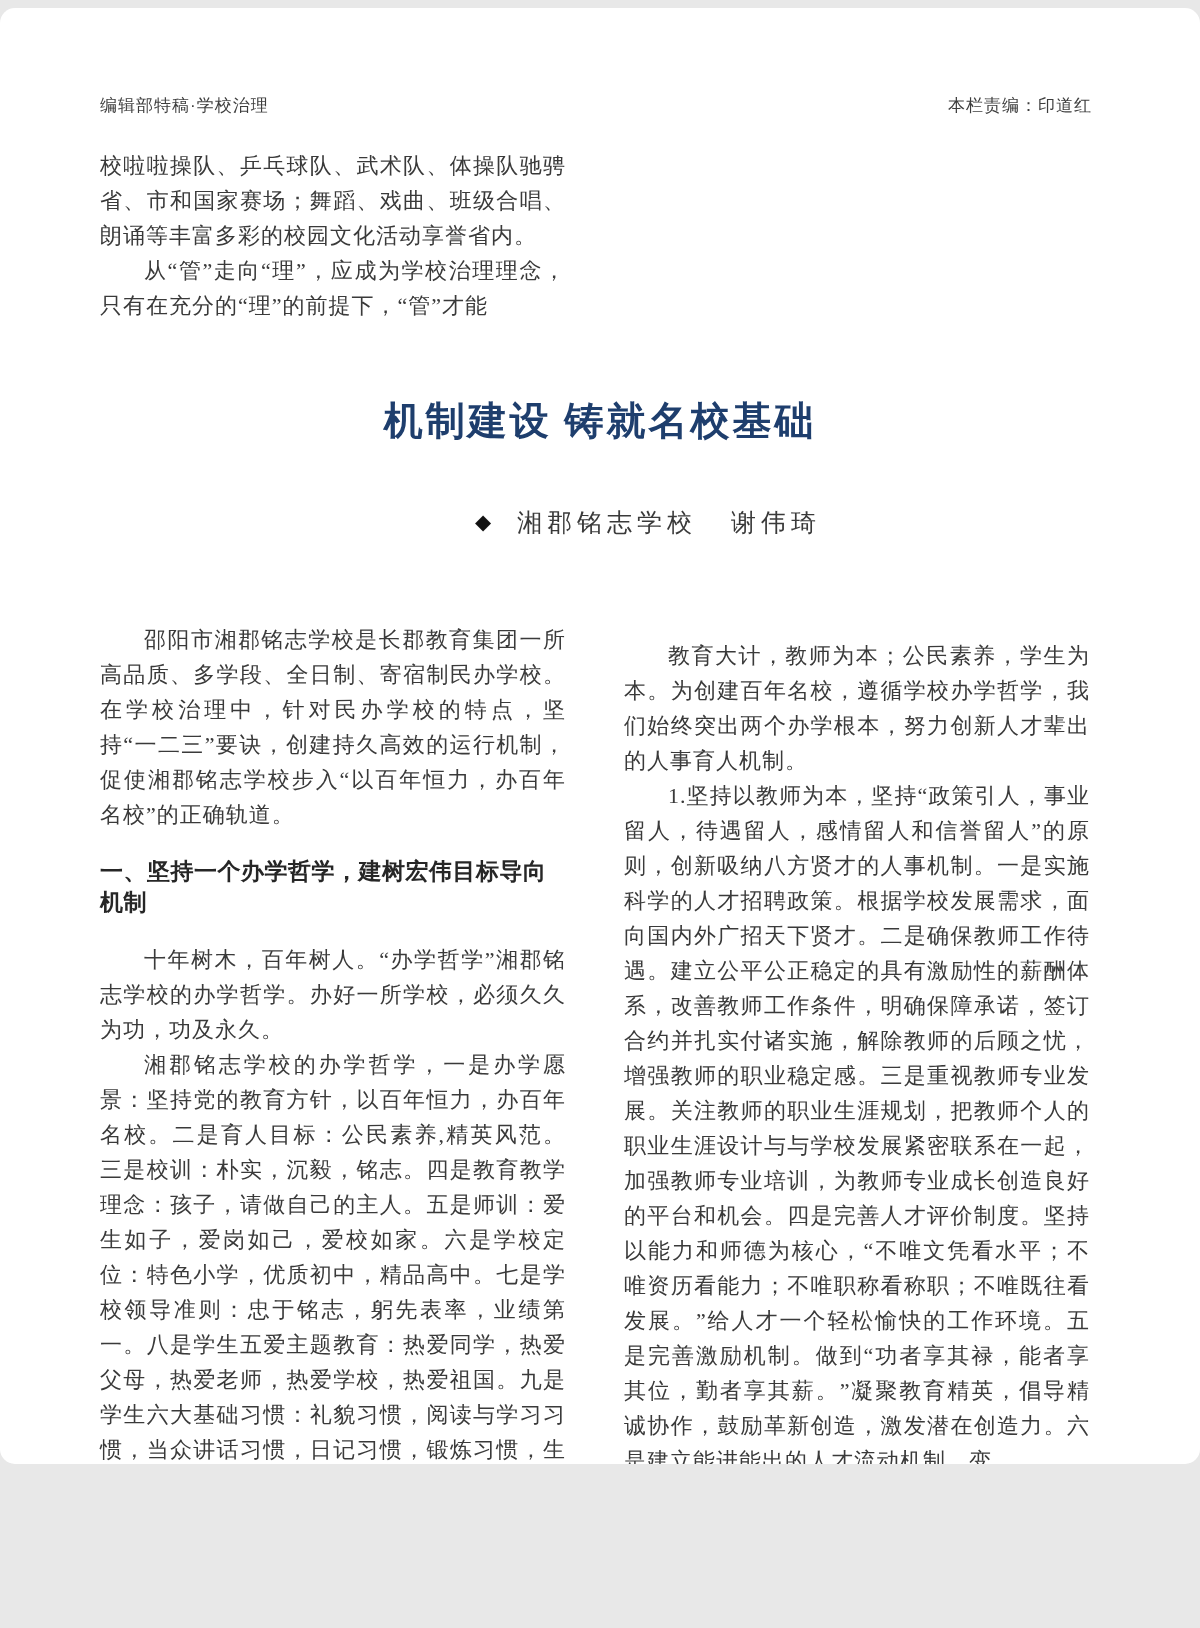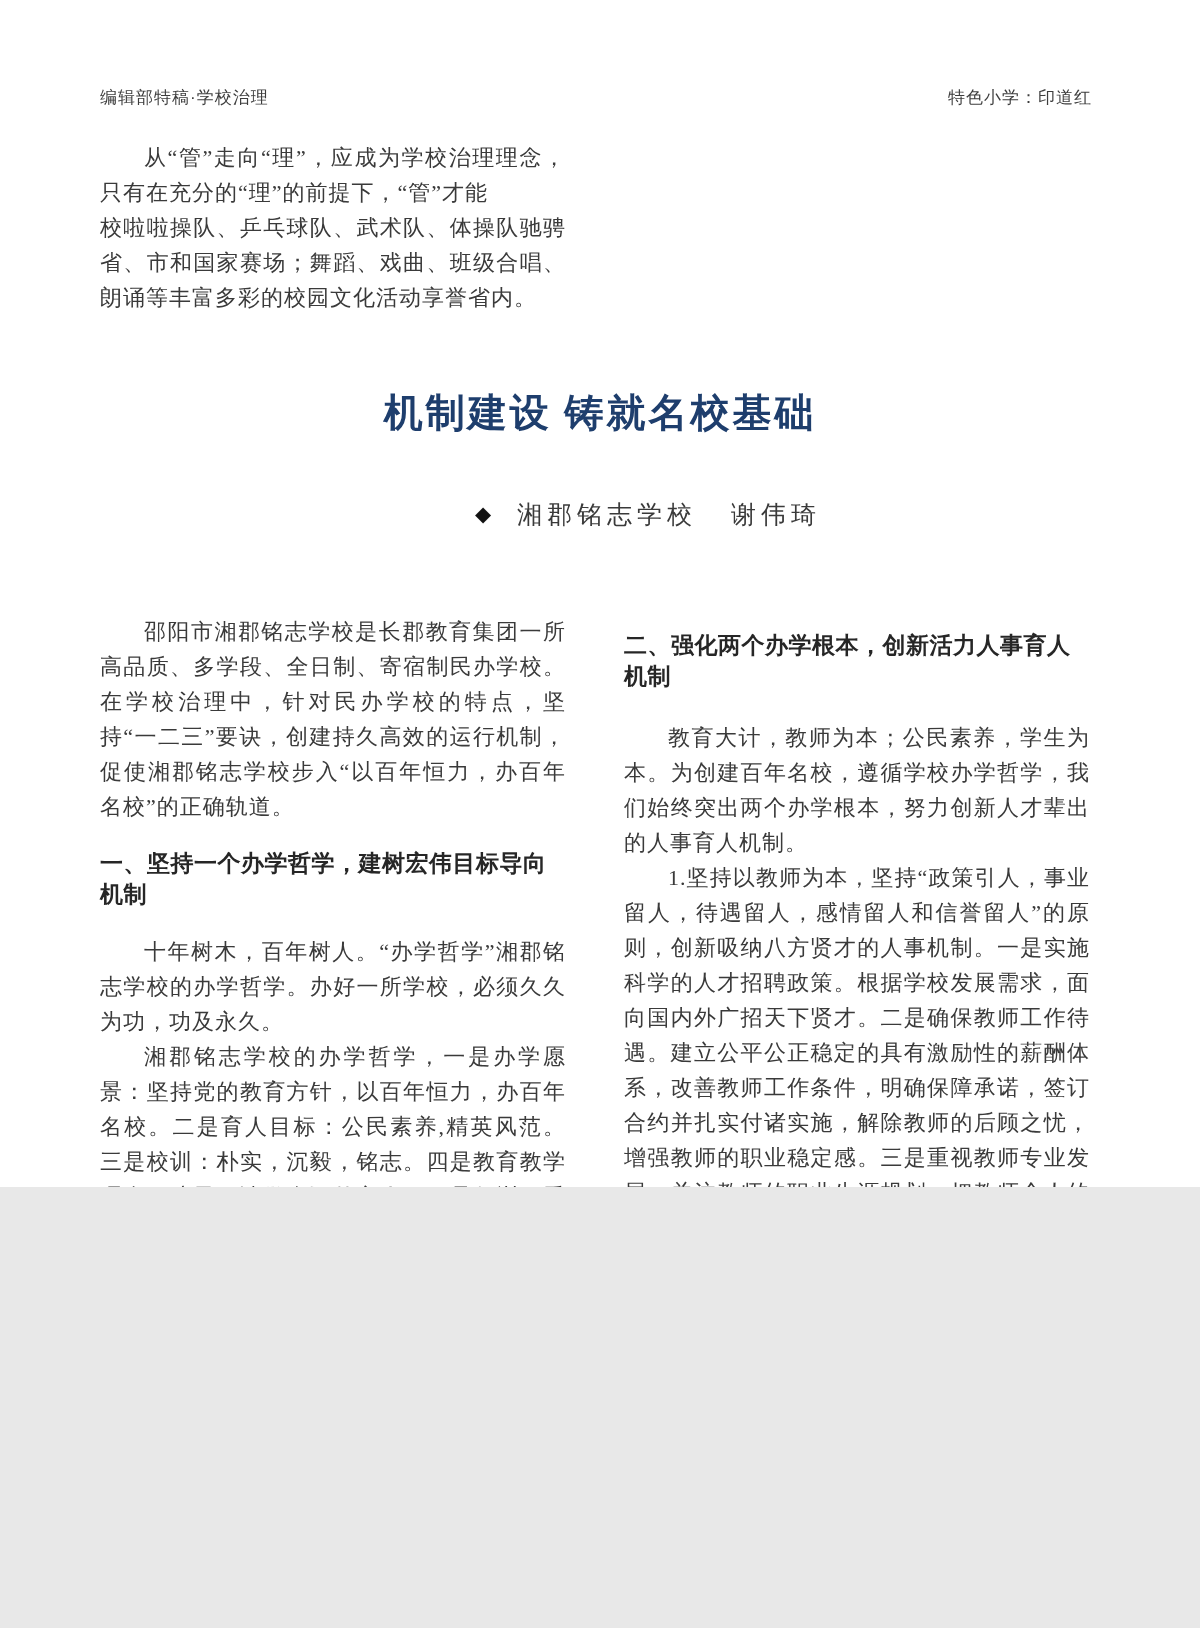--- a/index.html
+++ b/index.html
@@ -1,23 +1,24 @@
 <!DOCTYPE html>
 <html style="--title_color: #1e3e6d; --heading_color: #262626; --body_color: #3a3a3a; --header_meta: #3d3d3d; --footer_color: #8b8b8b;"><head>
 <meta charset="utf-8">
 <style>
   html, body { margin: 0; padding: 0; background: #e8e8e8; }
   .page {
     position: relative;
     width: 1200px;
-    height: 1187px;
-    margin: 0 auto;
+    height: 1456px;
+    margin: 8px auto;
     background: #ffffff;
     overflow: hidden;
     font-family: "Liberation Serif", serif;
+    border-radius: 15px;
   }
 
   
   .page-header {
     position: absolute;
     top: 86px; left: 100px; right: 108px;
     display: flex;
     justify-content: space-between;
     font-family: "Liberation Sans", sans-serif;
     font-size: 17px;
@@ -106,43 +107,42 @@
   }
   .page-footer .page-num { font-size: 24px; letter-spacing: 1px; }
 </style>
 </head>
 <body>
 
 <div class="page">
 
   <header class="page-header">
     <span>编辑部特稿·学校治理</span>
-    <span>特色小学：印道红</span>
+    <span>本栏责编：印道红</span>
   </header>
 
   <div class="col top-left">
+    <p class="body-text">校啦啦操队、乒乓球队、武术队、体操队驰骋省、市和国家赛场；舞蹈、戏曲、班级合唱、朗诵等丰富多彩的校园文化活动享誉省内。</p>
     <p class="body-text indent">从“管”走向“理”，应成为学校治理理念，只有在充分的“理”的前提下，“管”才能</p>
-    <p class="body-text">校啦啦操队、乒乓球队、武术队、体操队驰骋省、市和国家赛场；舞蹈、戏曲、班级合唱、朗诵等丰富多彩的校园文化活动享誉省内。</p>
   </div>
 
   <h1 class="article-title">机制建设 铸就名校基础</h1>
 
   <div class="byline">
     <span class="diamond">◆</span><span>湘郡铭志学校</span><span class="byline-author">谢伟琦</span>
   </div>
 
   <div class="col main-left">
     <p class="body-text indent">邵阳市湘郡铭志学校是长郡教育集团一所高品质、多学段、全日制、寄宿制民办学校。在学校治理中，针对民办学校的特点，坚持“一二三”要诀，创建持久高效的运行机制，促使湘郡铭志学校步入“以百年恒力，办百年名校”的正确轨道。</p>
     <h2 class="section-heading">一、坚持一个办学哲学，建树宏伟目标导向机制</h2>
     <p class="body-text indent">十年树木，百年树人。“办学哲学”湘郡铭志学校的办学哲学。办好一所学校，必须久久为功，功及永久。</p>
     <p class="body-text indent">湘郡铭志学校的办学哲学，一是办学愿景：坚持党的教育方针，以百年恒力，办百年名校。二是育人目标：公民素养,精英风范。三是校训：朴实，沉毅，铭志。四是教育教学理念：孩子，请做自己的主人。五是师训：爱生如子，爱岗如己，爱校如家。六是学校定位：特色小学，优质初中，精品高中。七是学校领导准则：忠于铭志，躬先表率，业绩第一。八是学生五爱主题教育：热爱同学，热爱父母，热爱老师，热爱学校，热爱祖国。九是学生六大基础习惯：礼貌习惯，阅读与学习习惯，当众讲话习惯，日记习惯，锻炼习惯，生活自理习惯。十是学生六大关键能力：自信能力，自学能力，自理能力，自护能力，自控能力，自强能力。</p>
   </div>
 
   <div class="col main-right">
-    <h2 class="section-heading">二、强化两个办学根本，创新活力人事育人机制</h2>
     <p class="body-text indent">教育大计，教师为本；公民素养，学生为本。为创建百年名校，遵循学校办学哲学，我们始终突出两个办学根本，努力创新人才辈出的人事育人机制。</p>
     <p class="body-text indent">1.坚持以教师为本，坚持“政策引人，事业留人，待遇留人，感情留人和信誉留人”的原则，创新吸纳八方贤才的人事机制。一是实施科学的人才招聘政策。根据学校发展需求，面向国内外广招天下贤才。二是确保教师工作待遇。建立公平公正稳定的具有激励性的薪酬体系，改善教师工作条件，明确保障承诺，签订合约并扎实付诸实施，解除教师的后顾之忧，增强教师的职业稳定感。三是重视教师专业发展。关注教师的职业生涯规划，把教师个人的职业生涯设计与与学校发展紧密联系在一起，加强教师专业培训，为教师专业成长创造良好的平台和机会。四是完善人才评价制度。坚持以能力和师德为核心，“不唯文凭看水平；不唯资历看能力；不唯职称看称职；不唯既往看发展。”给人才一个轻松愉快的工作环境。五是完善激励机制。做到“功者享其禄，能者享其位，勤者享其薪。”凝聚教育精英，倡导精诚协作，鼓励革新创造，激发潜在创造力。六是建立能进能出的人才流动机制。变</p>
   </div>
 
   <footer class="page-footer">
     <span>2020 年 9 月</span><span class="slash">/</span><span class="page-num">2</span>
   </footer>
 
 </div>
 

